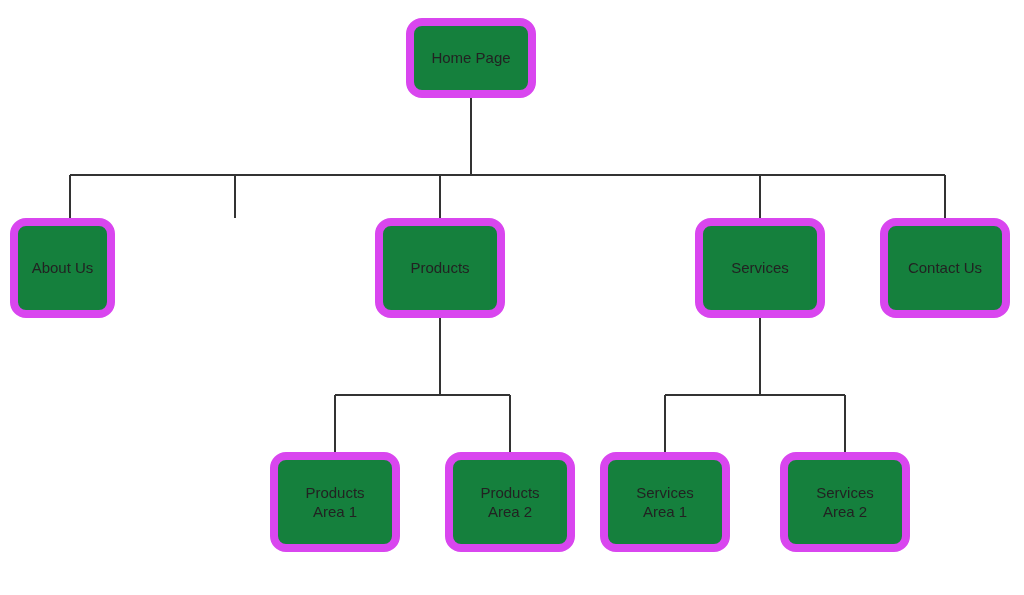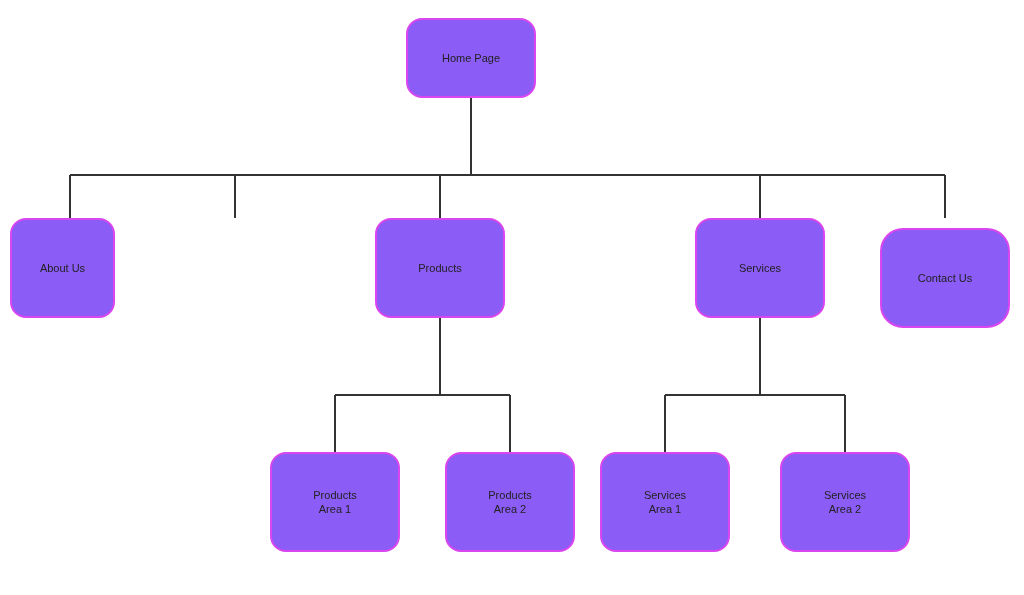--- a/index.html
+++ b/index.html
@@ -18,47 +18,47 @@
     }
     svg.connectors {
       position: absolute;
       top: 0; left: 0;
       width: 1024px;
       height: 595px;
       pointer-events: none;
     }
     .node {
       position: absolute;
-      border: 2px solid #d946ef;
+      border: 8px solid #d946ef;
       border-radius: 16px;
       display: flex;
       align-items: center;
       justify-content: center;
       text-align: center;
-      font-size: 11px;
+      font-size: 15px;
       color: #222;
-      background: #8b5cf6;
+      background: #15803d;
       line-height: 1.3;
     }
   </style>
 </head>
 <body>
 
 <div class="tree-container">
 
   <div class="node" style="left:406px; top:18px; width:130px; height:80px;">Home Page</div>
 
   <div class="node" style="left:10px; top:218px; width:105px; height:100px;">About Us</div>
 
 
   <div class="node" style="left:375px; top:218px; width:130px; height:100px;">Products</div>
 
   <div class="node" style="left:695px; top:218px; width:130px; height:100px;">Services</div>
 
-  <div class="node" style="left:880px; top:228px; width:130px; height:100px;border-radius:23px;">Contact Us</div>
+  <div class="node" style="left:880px; top:218px; width:130px; height:100px;">Contact Us</div>
 
   <div class="node" style="left:270px; top:452px; width:130px; height:100px; white-space:pre-line;">Products
 Area 1</div>
 
   <div class="node" style="left:445px; top:452px; width:130px; height:100px; white-space:pre-line;">Products
 Area 2</div>
 
   <div class="node" style="left:600px; top:452px; width:130px; height:100px; white-space:pre-line;">Services
 Area 1</div>
 

